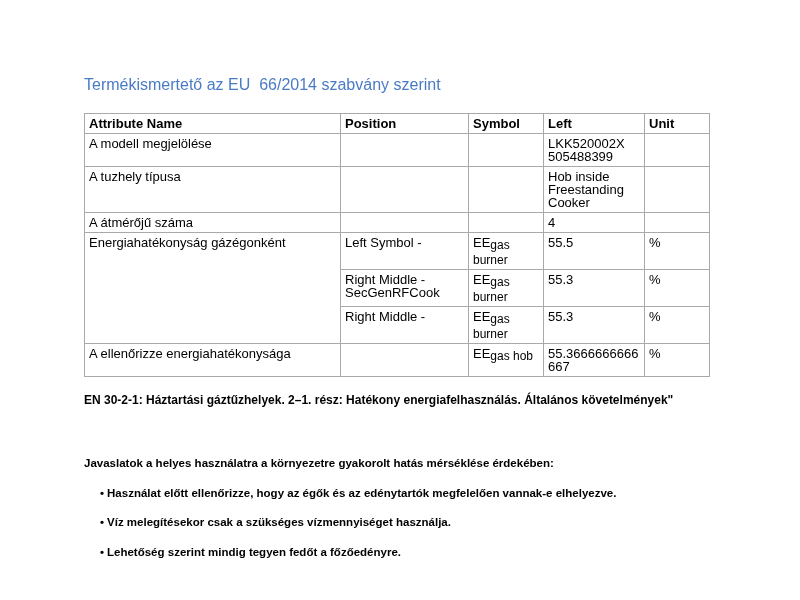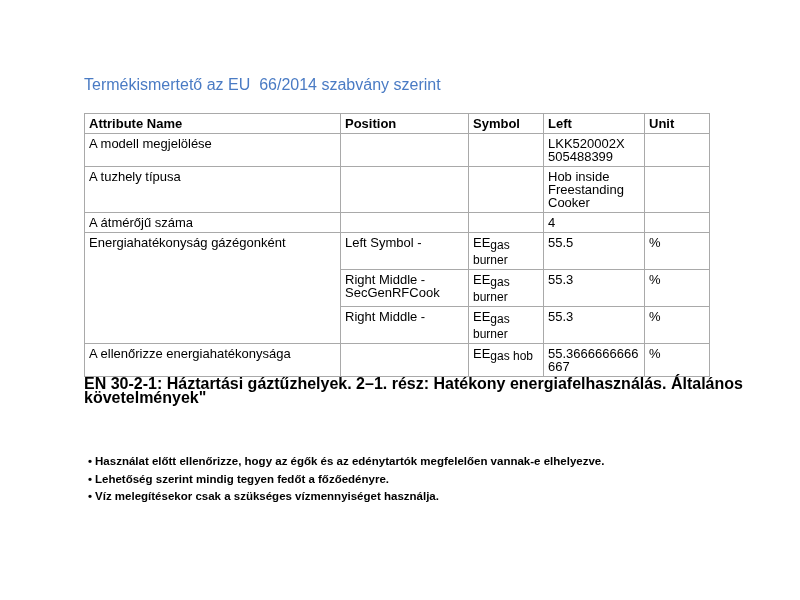--- a/index.html
+++ b/index.html
@@ -39,33 +39,33 @@
     vertical-align: top;
     overflow-wrap: anywhere;
   }
   .spec-table th { font-weight: 700; }
   .symbol-cell sub {
     font-size: 12px;
     line-height: 1;
     vertical-align: -2px;
   }
   .standard-note {
-    margin: 0 0 0 0;
-    font-size: 16px;
+    margin: 16px 0 0 0;
+    font-size: 12px;
     font-weight: 700;
     line-height: 14px;
   }
   .recommendations {
     margin-top: 50px;
     font-size: 11.5px;
     font-weight: 700;
     line-height: 13.5px;
   }
   .recommendations p { margin: 0; }
-  .rec-line { margin: 4px; }
+  .rec-line { margin: 16px; }
   .rec-line .bullet { margin-right: 3px; }
 </style>
 </head>
 <body style="background: rgb(255, 255, 255);">
 
 <div class="page">
 
   <h1 class="doc-title" style="color: rgb(74, 123, 196);">Termékismertető az EU  66/2014 szabvány szerint</h1>
 
   <table class="spec-table">
@@ -132,20 +132,21 @@
           <td class="symbol-cell"><span class="symbol-base">EE</span><sub class="symbol-sub">gas hob</sub></td>
           <td class="value-cell">55.3666666666667</td>
           <td class="unit-cell">%</td>
         </tr>
       </tbody>
   </table>
 
   <p class="standard-note">EN 30-2-1: Háztartási gáztűzhelyek. 2–1. rész: Hatékony energiafelhasználás. Általános követelmények"</p>
 
   <div class="recommendations">
+    <p>Javaslatok a helyes használatra a környezetre gyakorolt hatás mérséklése érdekében:</p>
     <div id="rec-list">
         <div class="rec-line"><span class="bullet">•</span><span class="rec-text">Használat előtt ellenőrizze, hogy az égők és az edénytartók megfelelően vannak-e elhelyezve.</span></div>
+        <div class="rec-line"><span class="bullet">•</span><span class="rec-text">Víz melegítésekor csak a szükséges vízmennyiséget használja.</span></div>
         <div class="rec-line"><span class="bullet">•</span><span class="rec-text">Lehetőség szerint mindig tegyen fedőt a főzőedényre.</span></div>
-        <div class="rec-line"><span class="bullet">•</span><span class="rec-text">Víz melegítésekor csak a szükséges vízmennyiséget használja.</span></div>
       </div>
   </div>
 
 </div>
 
 </body></html>

